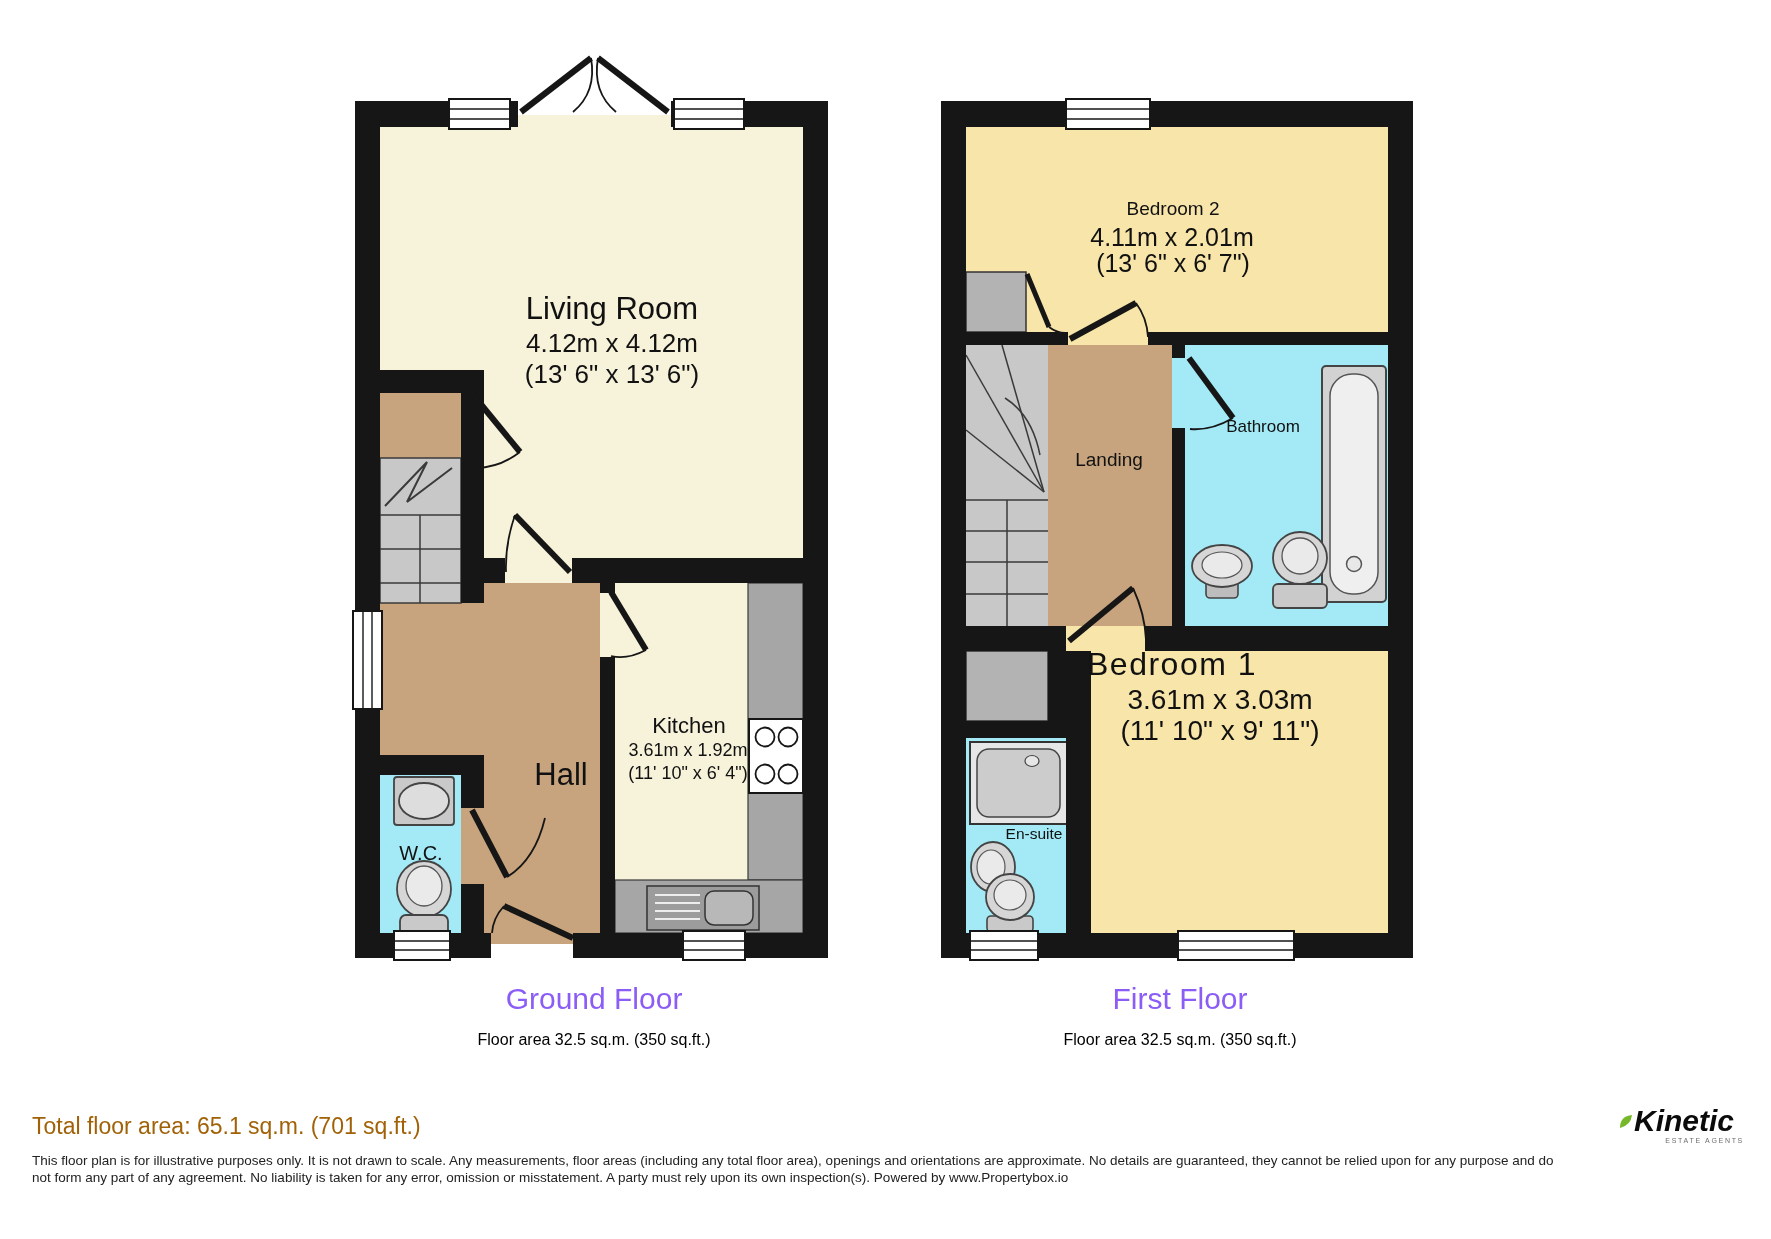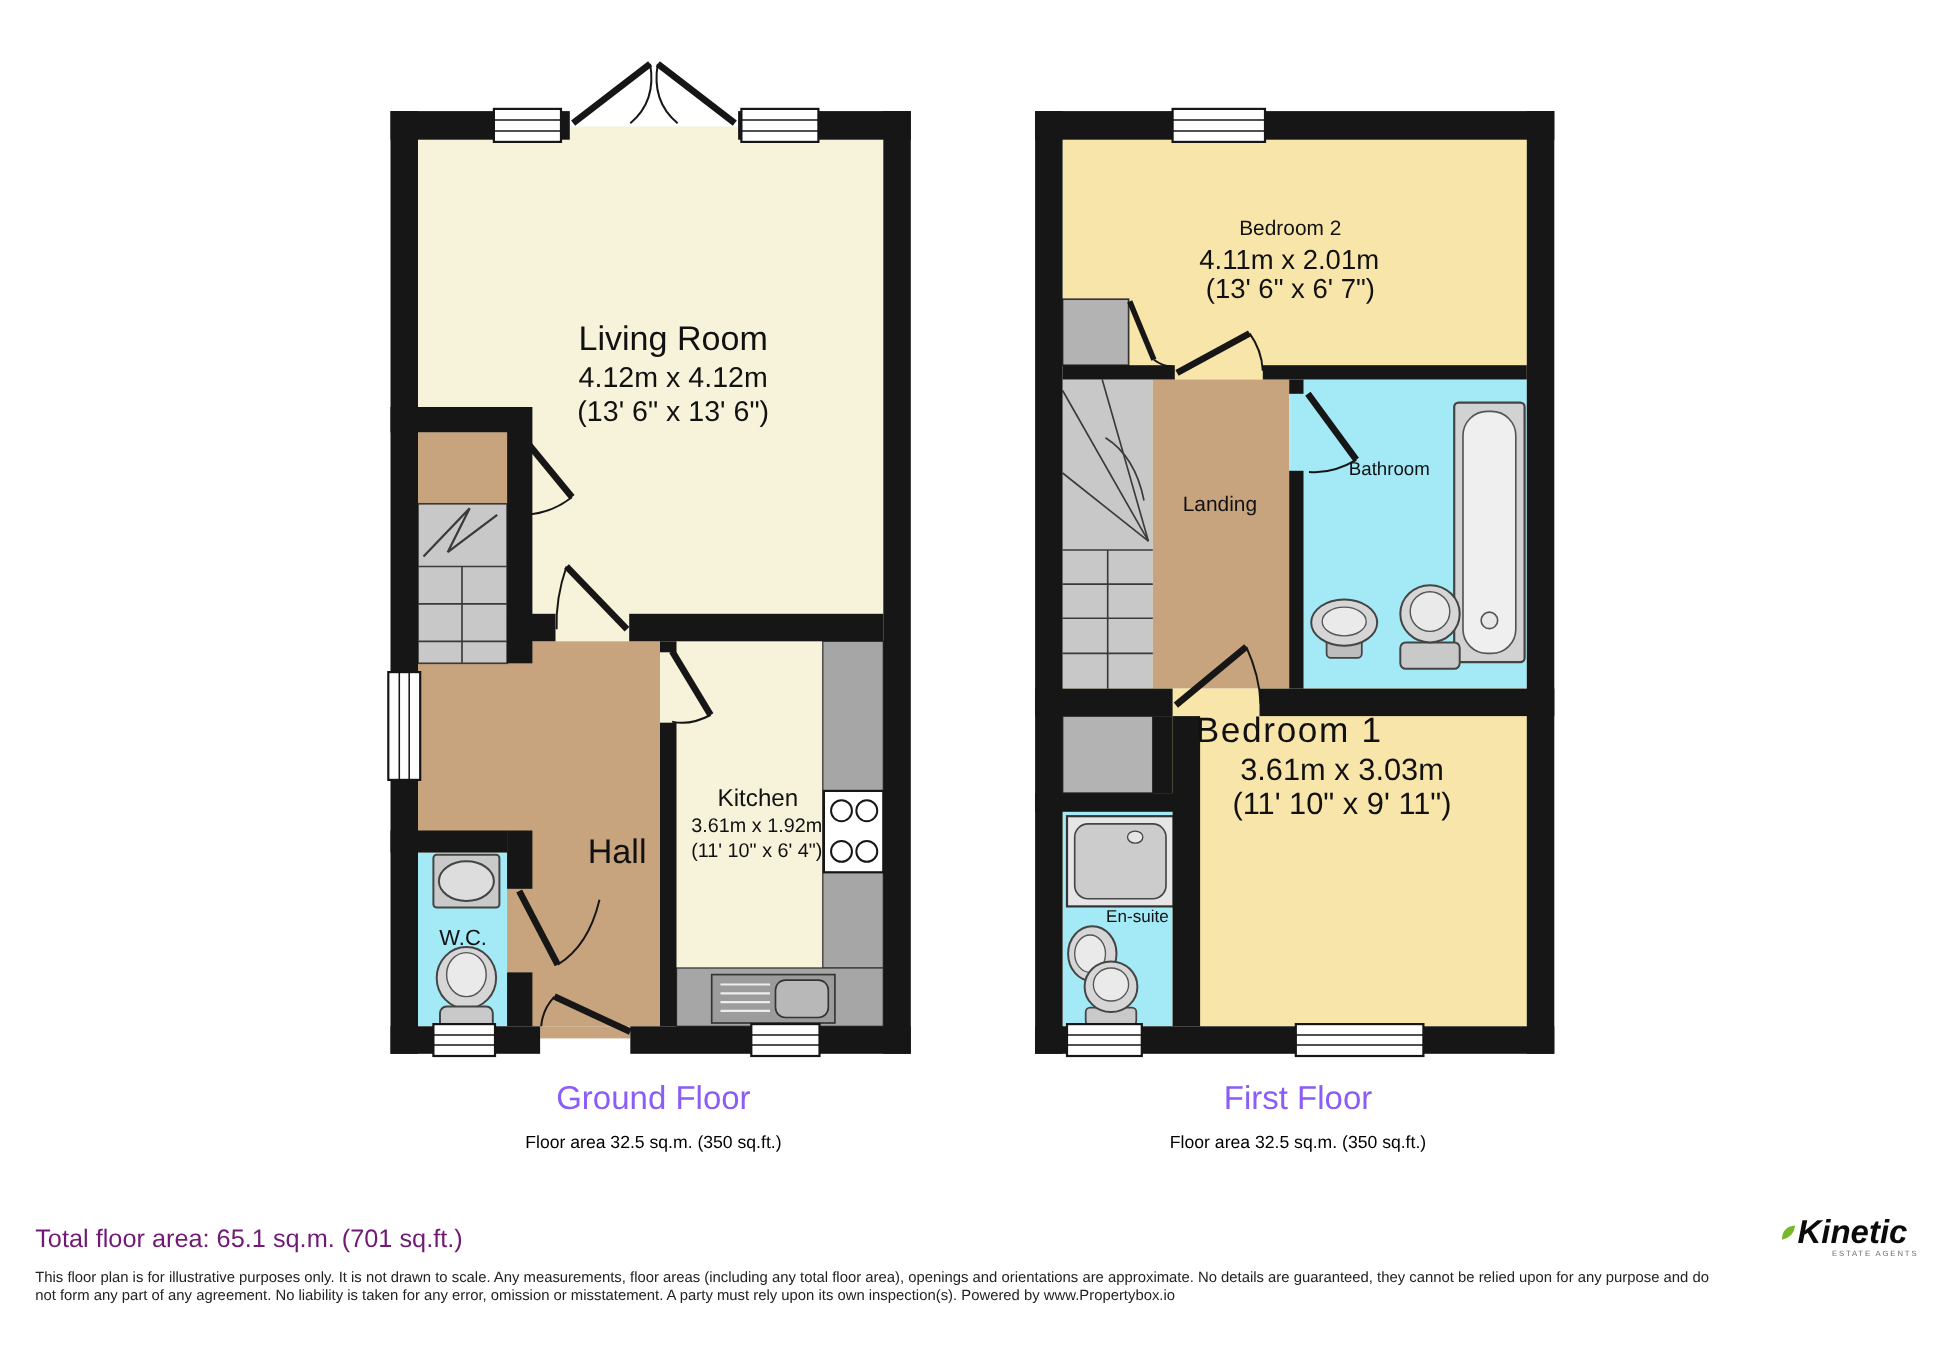--- a/index.html
+++ b/index.html
@@ -12,21 +12,21 @@
     position:absolute;transform:translate(-50%,-50%);
     color:#111;white-space:nowrap;text-align:center;line-height:1;
   }
   .fs31{font-size:31px;} .fs29{font-size:19px;} .fs26{font-size:26px;}
   .fs25{font-size:25px;} .fs22{font-size:22px;} .fs20{font-size:20px;}
   .fs18{font-size:18px;} .fs17{font-size:17px;} .fs16{font-size:15.5px;}
   .fs33{font-size:32px;letter-spacing:1.5px;} .fs28{font-size:28px;margin-left:48px;}
   .fs30t{font-size:30px;color:#8b5cf6;}
   .fs21t{font-size:16px;color:#000;}
   .total{
-    position:absolute;left:32px;top:1113px;font-size:23px;color:#701a75;text-align:center;
+    position:absolute;left:32px;top:1113px;font-size:23px;color:#a16207;text-align:center;
   }
   .disclaimer{
     position:absolute;left:32px;top:1152px;width:1530px;
     font-size:13.5px;line-height:1.28;color:#222;
   }
   .brand{position:absolute;left:1620px;top:1106px;width:130px;}
   .brand-name{
     font-style:italic;font-weight:bold;font-size:30px;color:#0b0b0b;
     display:flex;align-items:flex-start;line-height:1;
   }

